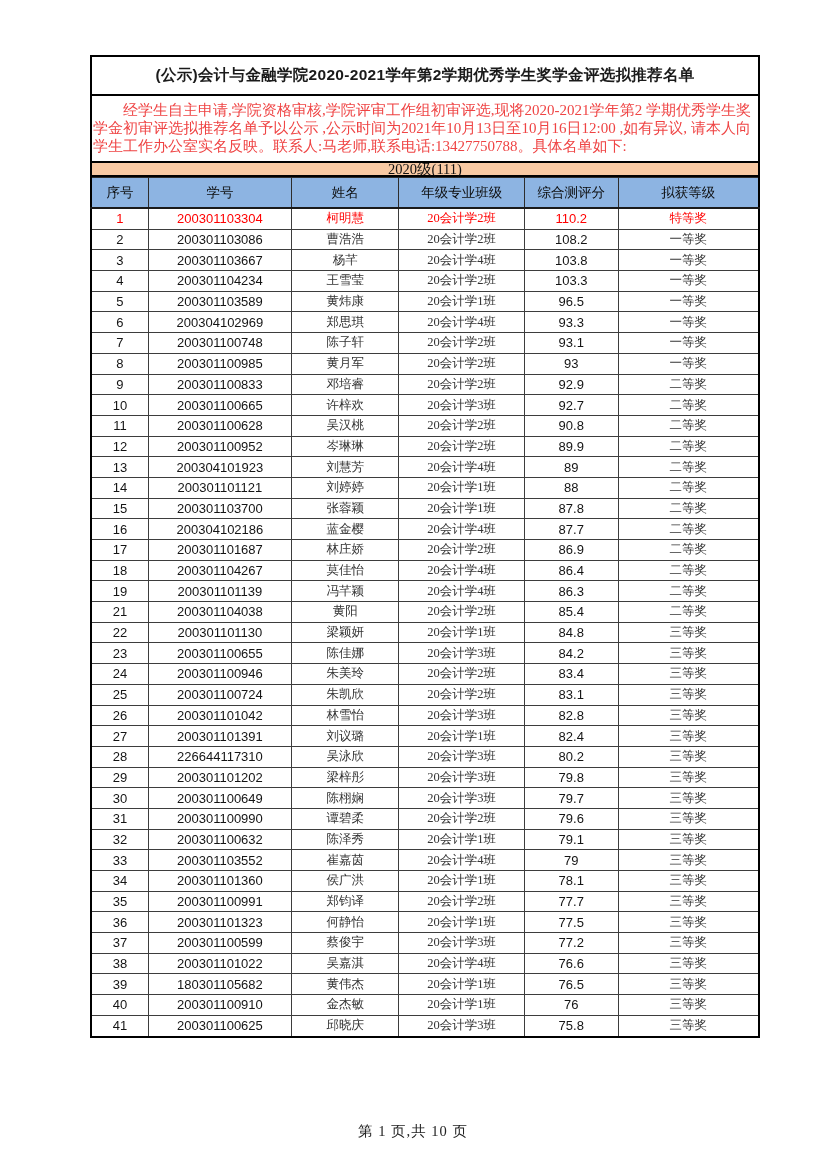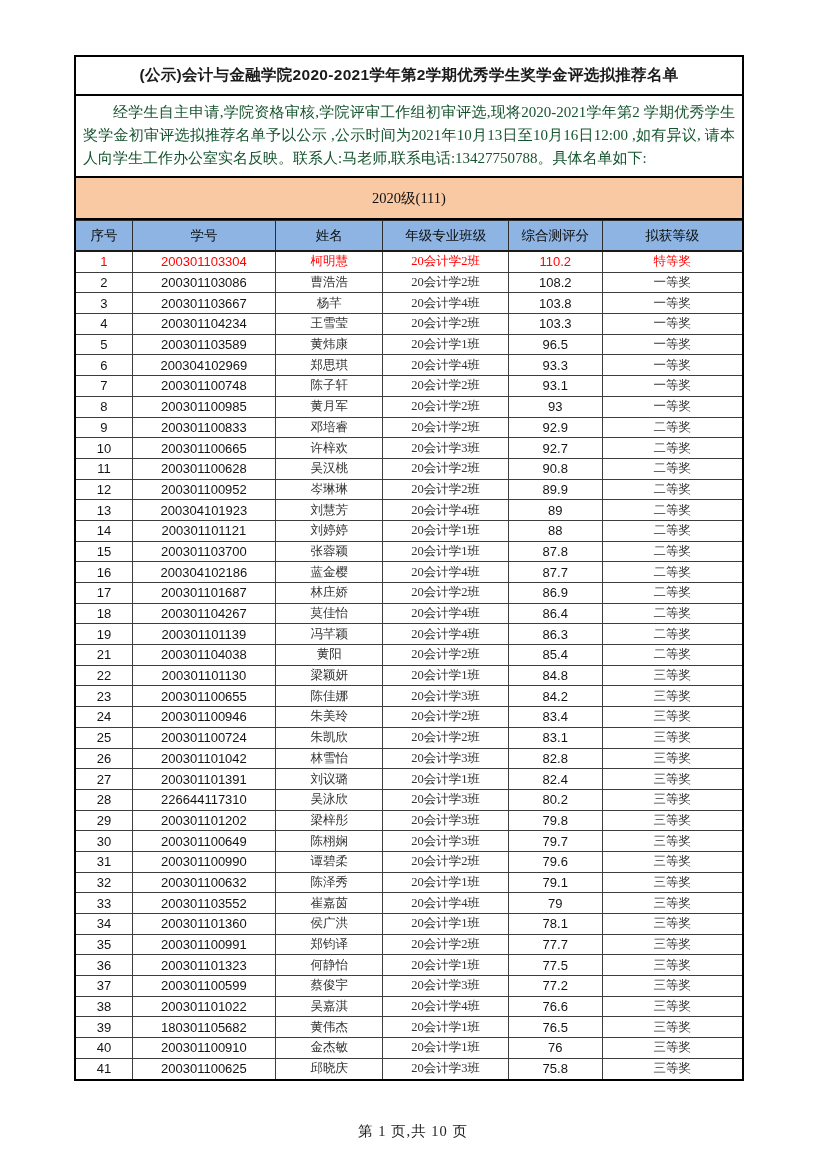--- a/index.html
+++ b/index.html
@@ -1,33 +1,33 @@
 <!DOCTYPE html>
 <html style="--section-bg: #f8c9a3; --header-bg: #8db4e2; --highlight: #ff0000;"><head>
 <meta charset="utf-8">
 <style>
   html,body{margin:0;padding:0;}
   body{
     width:827px;height:1169px;background:#ffffff;overflow:hidden;position:relative;
     font-family:"Liberation Sans","DejaVu Sans",sans-serif;color:#1a1a1a;
     -webkit-font-smoothing:antialiased;
   }
-  .doc{position:absolute;left:74px;top:55px;width:670px;}
+  .doc{position:absolute;left:90px;top:55px;width:670px;}
   .titlebox{
     border:2px solid #000;height:37px;display:flex;align-items:center;justify-content:center;
     font-weight:bold;font-size:15.5px;letter-spacing:.3px;
   }
   .notice{
     border:2px solid #000;border-top:0;box-sizing:border-box;
-    padding:5px 7px 6px 7px;font-size:15px;line-height:23px;
+    padding:5px 7px 6px 1px;font-size:15px;line-height:18px;
     font-family:"Liberation Serif","DejaVu Serif",serif;
-    text-indent:2em;text-align:justify;color:#14532d;
+    text-indent:2em;text-align:justify;color:#ef4444;
   }
   .section-bar{
-    border:2px solid #000;border-top:0;box-sizing:border-box;height:42px;
+    border:2px solid #000;border-top:0;box-sizing:border-box;height:14px;
     background:var(--section-bg,#f8c9a3);
     display:flex;align-items:center;justify-content:center;
     font-size:14.5px;color:#111;font-family:"Liberation Serif","DejaVu Serif",serif;
   }
   table.tbl{
     width:100%;border-collapse:collapse;table-layout:fixed;
     border:2px solid #000;border-top:0;
   }
   .tbl th{
     background:var(--header-bg,#8db4e2);height:27px;font-size:13.5px;font-weight:normal;

